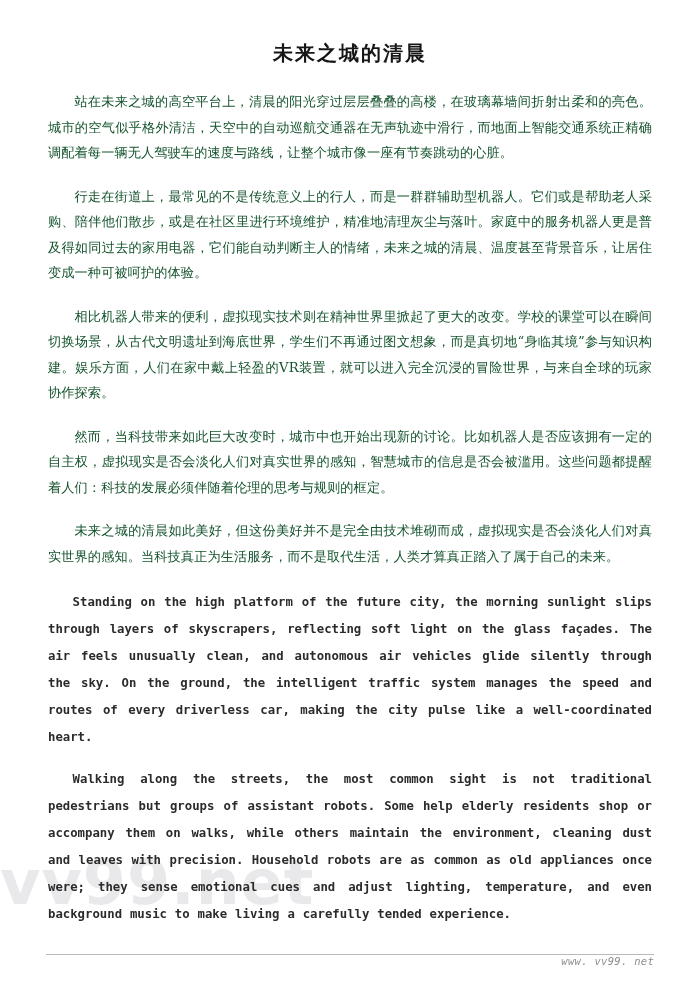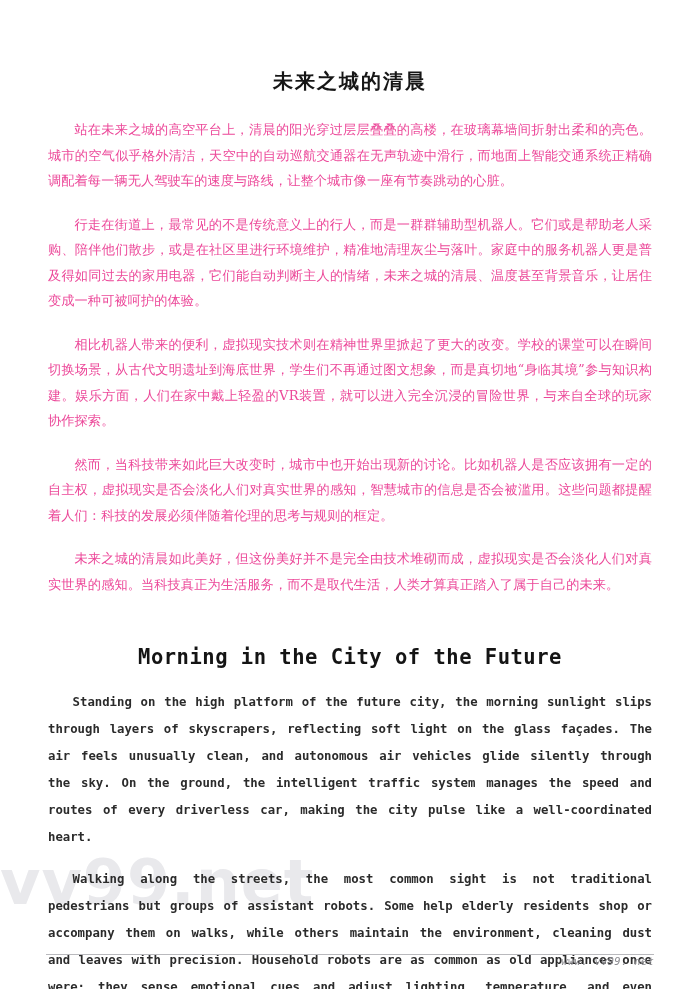--- a/index.html
+++ b/index.html
@@ -44,41 +44,41 @@
 
   .content {
     position: relative;
     z-index: 2;
     padding: 0 48px;
   }
 
   
   .cn-title {
     margin: 0;
-    padding-top: 68px;
+    padding-top: 40px;
     text-align: center;
     font-family: "DejaVu Serif", "Liberation Serif", serif;
     font-weight: 700;
     font-size: 20px;
     letter-spacing: 2px;
     color: #161616;
   }
 
   .cn-body {
     margin-top: 22px;
   }
 
   .cn-body p {
     margin: 18px 0 14px 0;
     font-family: "DejaVu Serif", "Liberation Serif", serif;
     font-size: 13.2px;
     line-height: 25.5px;
     text-align: justify;
     text-indent: 2em;
-    color: #ec4899;
+    color: #14532d;
     letter-spacing: 0.1px;
   }
 
   
   .en-title {
     margin: 0;
     padding-top: 34px;
     text-align: center;
     font-family: "DejaVu Sans Mono", "Liberation Mono", monospace;
     font-weight: 700;
@@ -137,21 +137,20 @@
     <h1 class="cn-title">未来之城的清晨</h1>
 
     <div class="cn-body">
       <p>站在未来之城的高空平台上，清晨的阳光穿过层层叠叠的高楼，在玻璃幕墙间折射出柔和的亮色。城市的空气似乎格外清洁，天空中的自动巡航交通器在无声轨迹中滑行，而地面上智能交通系统正精确调配着每一辆无人驾驶车的速度与路线，让整个城市像一座有节奏跳动的心脏。</p>
       <p>行走在街道上，最常见的不是传统意义上的行人，而是一群群辅助型机器人。它们或是帮助老人采购、陪伴他们散步，或是在社区里进行环境维护，精准地清理灰尘与落叶。家庭中的服务机器人更是普及得如同过去的家用电器，它们能自动判断主人的情绪，未来之城的清晨、温度甚至背景音乐，让居住变成一种可被呵护的体验。</p>
       <p>相比机器人带来的便利，虚拟现实技术则在精神世界里掀起了更大的改变。学校的课堂可以在瞬间切换场景，从古代文明遗址到海底世界，学生们不再通过图文想象，而是真切地“身临其境”参与知识构建。娱乐方面，人们在家中戴上轻盈的VR装置，就可以进入完全沉浸的冒险世界，与来自全球的玩家协作探索。</p>
       <p>然而，当科技带来如此巨大改变时，城市中也开始出现新的讨论。比如机器人是否应该拥有一定的自主权，虚拟现实是否会淡化人们对真实世界的感知，智慧城市的信息是否会被滥用。这些问题都提醒着人们：科技的发展必须伴随着伦理的思考与规则的框定。</p>
       <p>未来之城的清晨如此美好，但这份美好并不是完全由技术堆砌而成，虚拟现实是否会淡化人们对真实世界的感知。当科技真正为生活服务，而不是取代生活，人类才算真正踏入了属于自己的未来。</p>
     </div>
 
-    <h2 class="en-title">Morning in the City of the Future</h2>
 
     <div class="en-body">
       <p>Standing on the high platform of the future city, the morning sunlight slips through layers of skyscrapers, reflecting soft light on the glass façades. The air feels unusually clean, and autonomous air vehicles glide silently through the sky. On the ground, the intelligent traffic system manages the speed and routes of every driverless car, making the city pulse like a well-coordinated heart.</p>
       <p>Walking along the streets, the most common sight is not traditional pedestrians but groups of assistant robots. Some help elderly residents shop or accompany them on walks, while others maintain the environment, cleaning dust and leaves with precision. Household robots are as common as old appliances once were; they sense emotional cues and adjust lighting, temperature, and even background music to make living a carefully tended experience.</p>
 
     </div>
 
   </div>
 
   <div class="footer">

